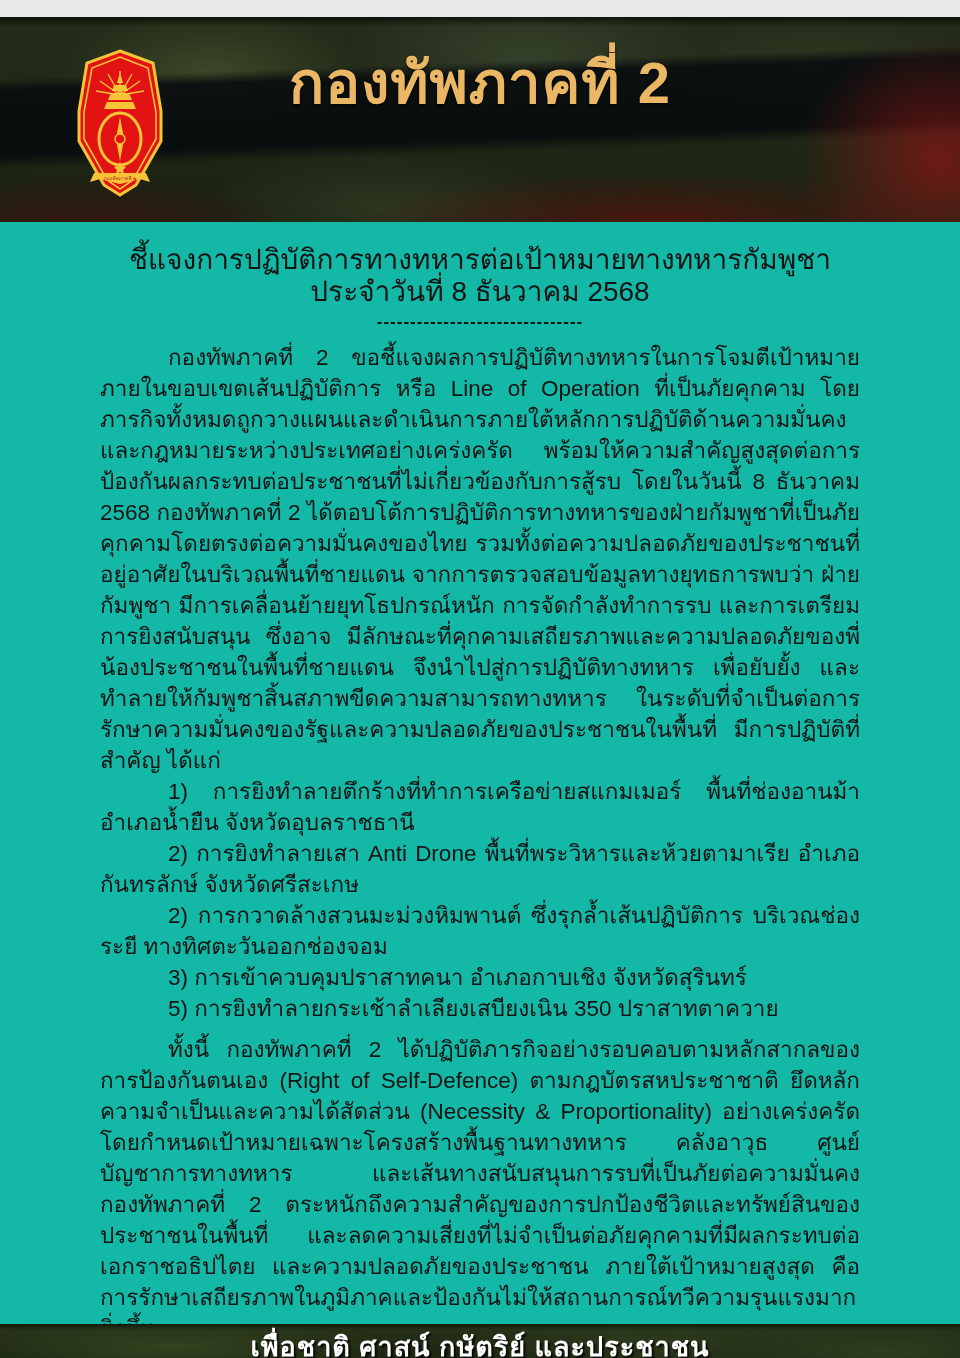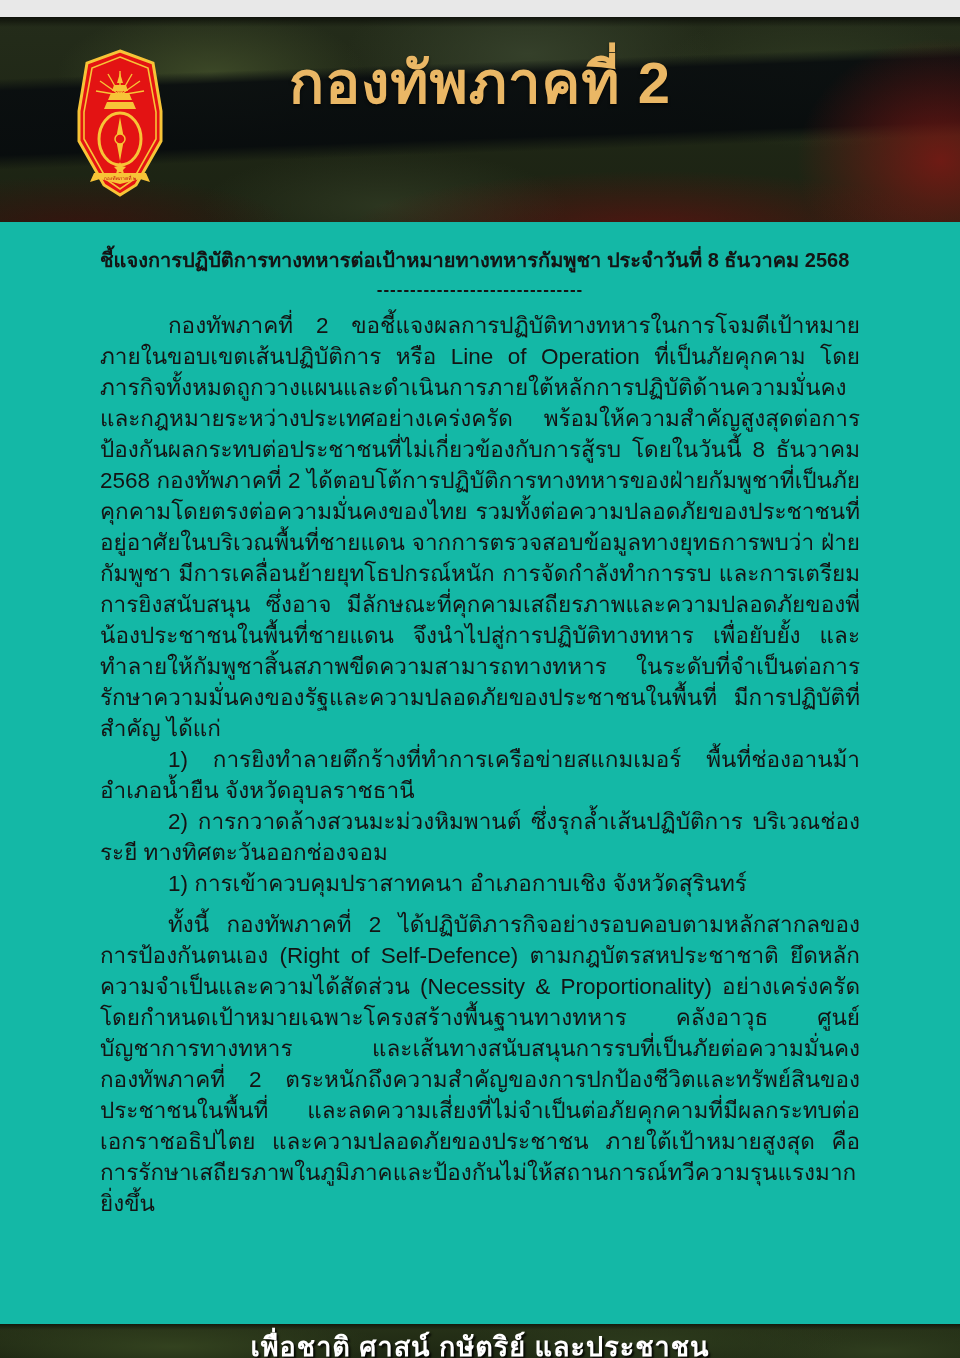--- a/index.html
+++ b/index.html
@@ -56,21 +56,22 @@
     position:absolute;left:74px;top:32px;
     width:92px;height:148px;
   }
 
   
   .doc{
     padding:22px 100px 0 100px;
     color:#141414;
   }
   .doc-title{
-    font-size:20px;line-height:32px;font-weight:700;
+    font-size:28px;line-height:32px;font-weight:400;
+    text-align:center;
     margin:0;
   }
   .sep{
     text-align:center;
     font-size:17px;line-height:24px;font-weight:700;
     letter-spacing:1px;
     margin:2px 0 8px 0;
   }
   .para, .item{
     margin:0;
@@ -147,22 +148,24 @@
     </div>
   </div>
 
   <div class="doc">
     <p class="doc-title">ชี้แจงการปฏิบัติการทางทหารต่อเป้าหมายทางทหารกัมพูชา ประจำวันที่ 8 ธันวาคม 2568</p>
     <div class="sep">-------------------------------</div>
 
     <p class="para">กองทัพภาคที่ 2 ขอชี้แจงผลการปฏิบัติทางทหารในการโจมตีเป้าหมายภายในขอบเขตเส้นปฏิบัติการ หรือ Line of Operation ที่เป็นภัยคุกคาม โดยภารกิจทั้งหมดถูกวางแผนและดำเนินการภายใต้หลักการปฏิบัติด้านความมั่นคงและกฎหมายระหว่างประเทศอย่างเคร่งครัด พร้อมให้ความสำคัญสูงสุดต่อการป้องกันผลกระทบต่อประชาชนที่ไม่เกี่ยวข้องกับการสู้รบ โดยในวันนี้ 8 ธันวาคม 2568 กองทัพภาคที่ 2 ได้ตอบโต้การปฏิบัติการทางทหารของฝ่ายกัมพูชาที่เป็นภัยคุกคามโดยตรงต่อความมั่นคงของไทย รวมทั้งต่อความปลอดภัยของประชาชนที่อยู่อาศัยในบริเวณพื้นที่ชายแดน จากการตรวจสอบข้อมูลทางยุทธการพบว่า ฝ่ายกัมพูชา มีการเคลื่อนย้ายยุทโธปกรณ์หนัก การจัดกำลังทำการรบ และการเตรียมการยิงสนับสนุน ซึ่งอาจ มีลักษณะที่คุกคามเสถียรภาพและความปลอดภัยของพี่น้องประชาชนในพื้นที่ชายแดน จึงนำไปสู่การปฏิบัติทางทหาร เพื่อยับยั้ง และทำลายให้กัมพูชาสิ้นสภาพขีดความสามารถทางทหาร ในระดับที่จำเป็นต่อการรักษาความมั่นคงของรัฐและความปลอดภัยของประชาชนในพื้นที่ มีการปฏิบัติที่สำคัญ ได้แก่</p>
 
     <div class="item">1) การยิงทำลายตึกร้างที่ทำการเครือข่ายสแกมเมอร์ พื้นที่ช่องอานม้า อำเภอน้ำยืน จังหวัดอุบลราชธานี</div>
+    <div class="item">2) การยิงทำลายเสา Anti Drone พื้นที่พระวิหารและห้วยตามาเรีย อำเภอกันทรลักษ์ จังหวัดศรีสะเกษ</div>
     <div class="item">2) การกวาดล้างสวนมะม่วงหิมพานต์ ซึ่งรุกล้ำเส้นปฏิบัติการ บริเวณช่องระยี ทางทิศตะวันออกช่องจอม</div>
-    <div class="item">1) การเข้าควบคุมปราสาทคนา อำเภอกาบเชิง จังหวัดสุรินทร์</div>
+    <div class="item">3) การเข้าควบคุมปราสาทคนา อำเภอกาบเชิง จังหวัดสุรินทร์</div>
+    <div class="item">5) การยิงทำลายกระเช้าลำเลียงเสบียงเนิน 350 ปราสาทตาควาย</div>
 
 
     <p class="para para3">ทั้งนี้ กองทัพภาคที่ 2 ได้ปฏิบัติภารกิจอย่างรอบคอบตามหลักสากลของการป้องกันตนเอง (Right of Self-Defence) ตามกฎบัตรสหประชาชาติ ยึดหลักความจำเป็นและความได้สัดส่วน (Necessity &amp; Proportionality) อย่างเคร่งครัด โดยกำหนดเป้าหมายเฉพาะโครงสร้างพื้นฐานทางทหาร คลังอาวุธ ศูนย์บัญชาการทางทหาร และเส้นทางสนับสนุนการรบที่เป็นภัยต่อความมั่นคง กองทัพภาคที่ 2 ตระหนักถึงความสำคัญของการปกป้องชีวิตและทรัพย์สินของประชาชนในพื้นที่ และลดความเสี่ยงที่ไม่จำเป็นต่อภัยคุกคามที่มีผลกระทบต่อเอกราชอธิปไตย และความปลอดภัยของประชาชน ภายใต้เป้าหมายสูงสุด คือการรักษาเสถียรภาพในภูมิภาคและป้องกันไม่ให้สถานการณ์ทวีความรุนแรงมากยิ่งขึ้น</p>
 
   </div>
 
   <div class="footer">
     <div class="footer-motto">เพื่อชาติ ศาสน์ กษัตริย์ และประชาชน</div>
   </div>
   <div class="bottom-strip"></div>

